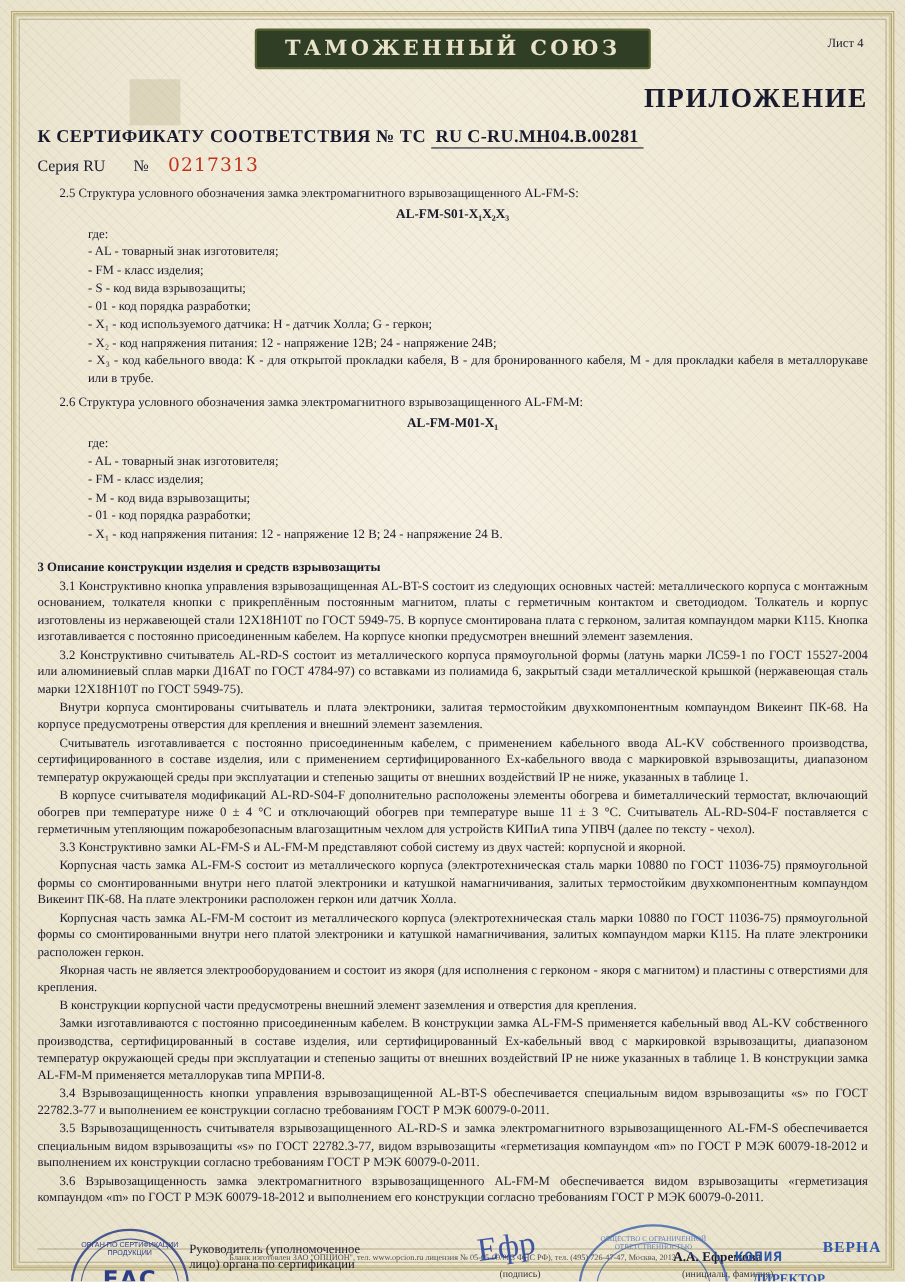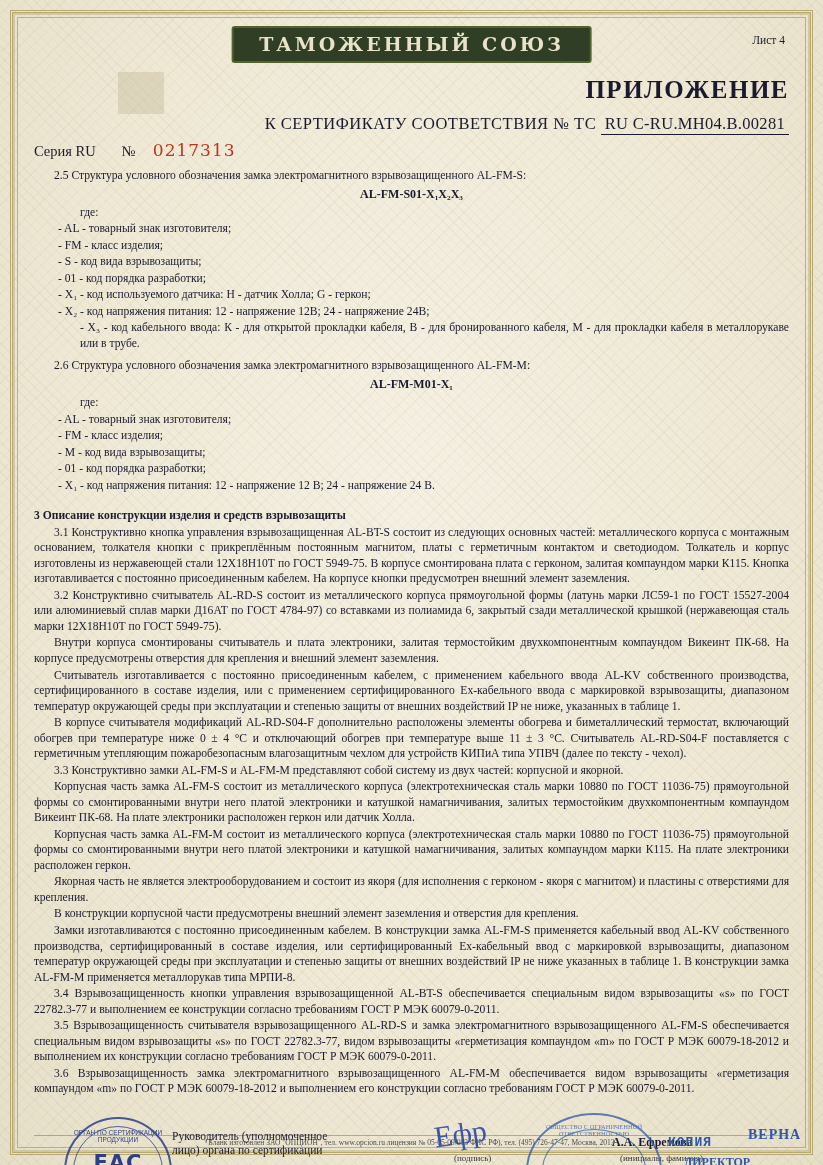--- a/index.html
+++ b/index.html
@@ -77,23 +77,23 @@
     font-size: 11.5px;
   }
   .title {
     text-align: right;
     font-size: 25px;
     font-weight: bold;
     letter-spacing: 1.5px;
     margin: 16px 0 10px 0;
   }
   .subtitle-row {
-    text-align: right;
+    text-align: left;
     font-size: 16.5px;
-    font-weight: normal;
+    font-weight: bold;
     letter-spacing: .5px;
     margin-bottom: 4px;
   }
   .subtitle-row .num {
     font-family: "Liberation Serif", serif;
     border-bottom: 1.4px solid #1a1a2e;
     padding: 0 4px 1px 4px;
     letter-spacing: 0.3px;
   }
   .series-row {
@@ -118,21 +118,21 @@
   }
   p { margin: 0 0 1px 0; }
   .p-ind { text-indent: 20px; }
   .center-b {
     text-align: center;
     font-weight: bold;
     margin: 2px 0 3px 0;
     font-size: 12px;
   }
   .gde { margin-left: 46px; }
-  .dash { margin-left: 24px; }
+  .dash { margin-left: 46px; }
   .sec-head { font-weight: bold; margin-top: 4px; }
   .spacer6 { height: 6px; }
   .spacer10 { height: 10px; }
   
   .sig-zone {
     position: relative;
     margin-top: 14px;
     height: 118px;
     font-size: 11.5px;
   }

